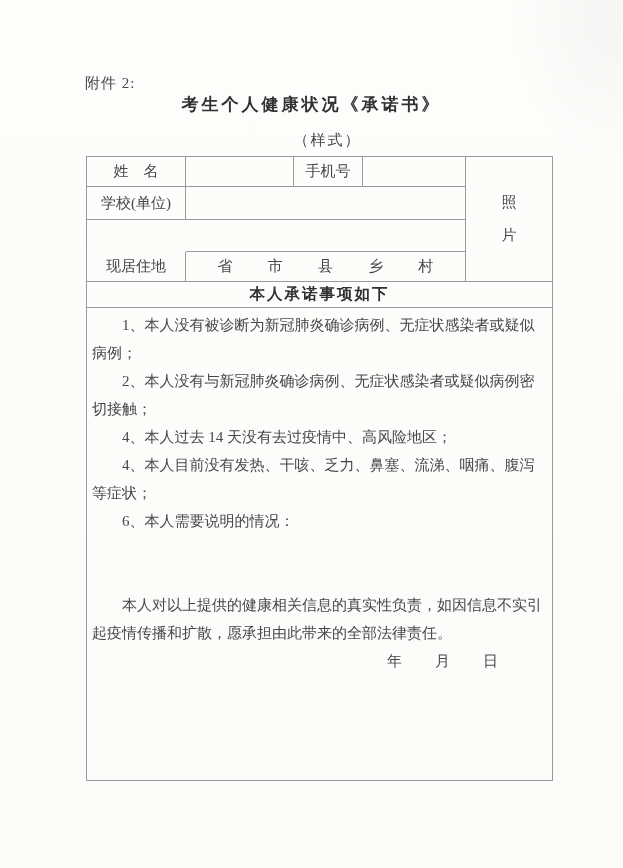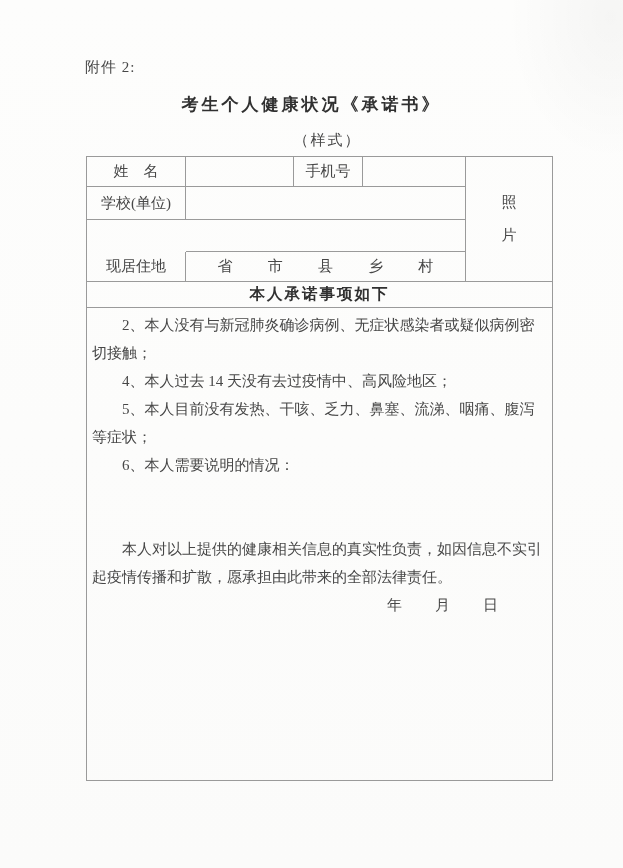--- a/index.html
+++ b/index.html
@@ -17,21 +17,21 @@
     overflow:hidden;
   }
   .page{
     position:relative;
     width:623px;height:868px;
     background:
       radial-gradient(ellipse at 98% 2%, rgba(0,0,0,0.03), rgba(0,0,0,0) 12%),
       linear-gradient(180deg,#fdfdfc 0%,#fbfbfa 100%);
   }
   .attachment{
-    position:absolute;left:85px;top:58px;
+    position:absolute;left:85px;top:74px;
     font-size:15px;color:var(--ink);
     letter-spacing:1px;
   }
   .title{
     position:absolute;left:0;top:93px;width:623px;
     text-align:center;
     font-size:17px;font-weight:bold;color:var(--ink-dark);
     letter-spacing:3px;
   }
   .subtitle{
@@ -113,23 +113,24 @@
       <span>省</span>
       <span>市</span>
       <span>县</span>
       <span>乡</span>
       <span>村</span>
     </div>
 
     <div class="cell bb c-commit-header">本人承诺事项如下</div>
 
     <div class="cell c-body">
+      <p>1、本人没有被诊断为新冠肺炎确诊病例、无症状感染者或疑似病例；</p>
       <p>2、本人没有与新冠肺炎确诊病例、无症状感染者或疑似病例密切接触；</p>
       <p>4、本人过去 14 天没有去过疫情中、高风险地区；</p>
-      <p>5、本人目前没有发热、干咳、乏力、鼻塞、流涕、咽痛、腹泻等症状；</p>
+      <p>4、本人目前没有发热、干咳、乏力、鼻塞、流涕、咽痛、腹泻等症状；</p>
       <p>6、本人需要说明的情况：</p>
       <p class="declaration">本人对以上提供的健康相关信息的真实性负责，如因信息不实引起疫情传播和扩散，愿承担由此带来的全部法律责任。</p>
       <div class="date-line">年　　月　　日</div>
     </div>
 
   </div>
 
 </div>
 
 </body></html>

